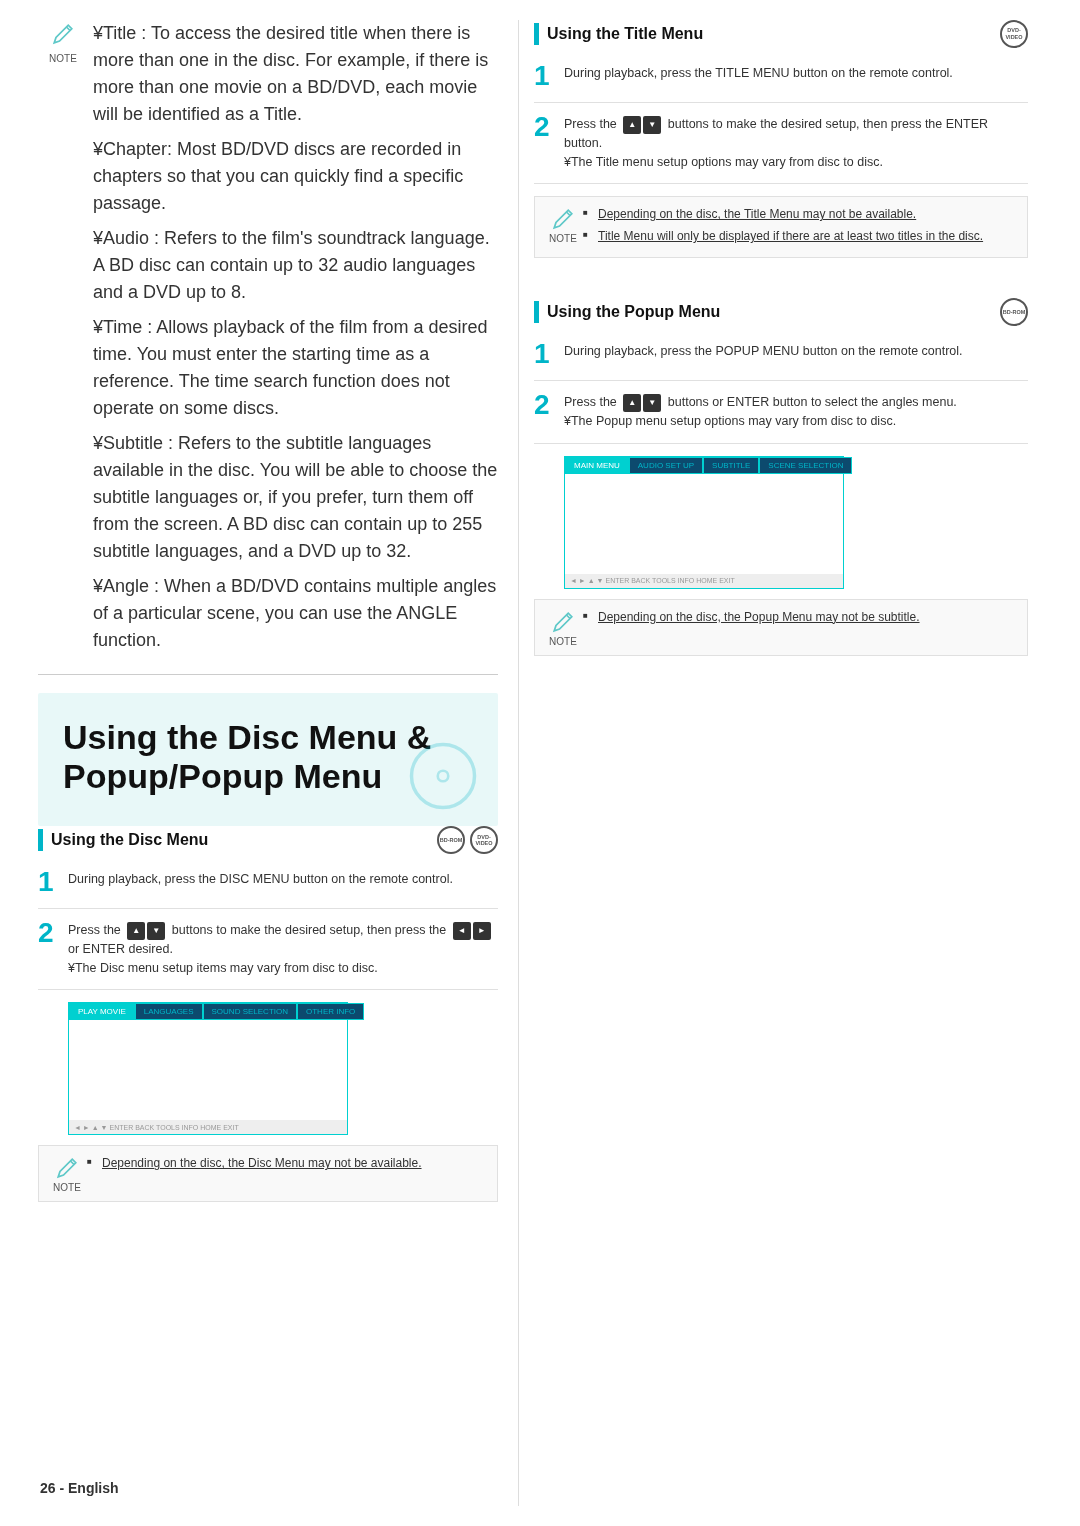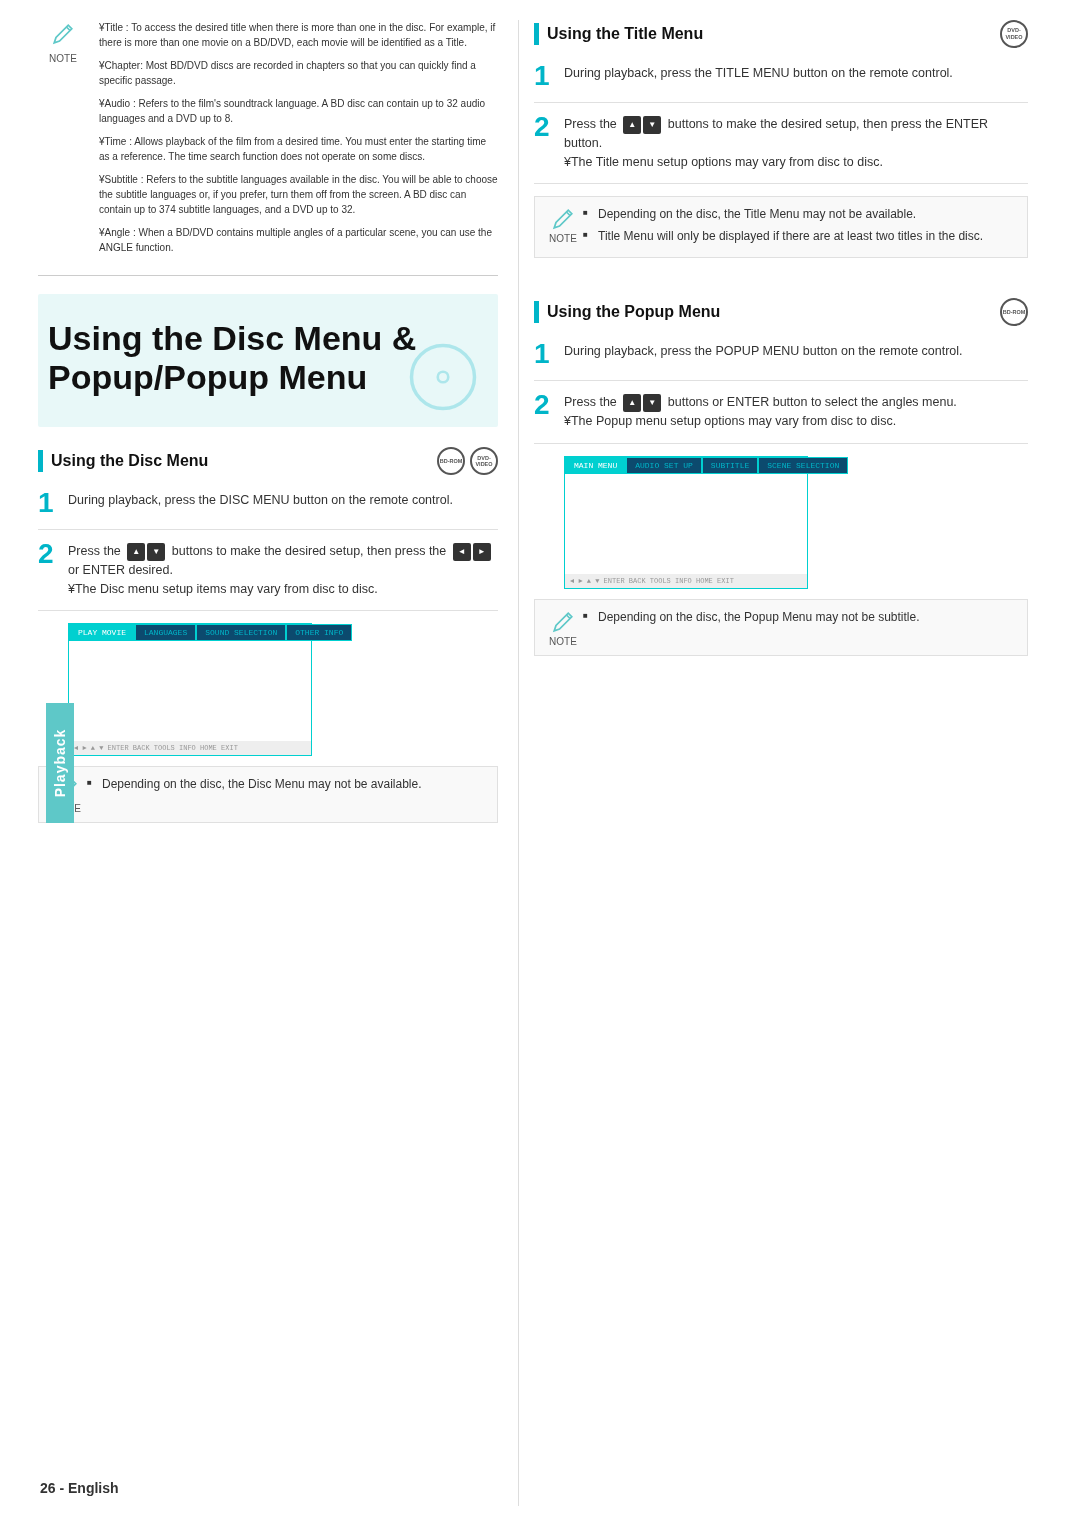--- a/index.html
+++ b/index.html
@@ -77,32 +77,30 @@
       color: #555;
       margin-top: 2px;
     }
 
     .note-content {
       flex: 1;
       padding-left: 5px;
     }
 
     .note-content p {
-      font-size: 10px;
+      font-size: 18px;
       line-height: 1.5;
       margin-bottom: 8px;
       color: #333;
-      margin-left: 6px;
     }
 
     
     .big-heading-box {
       background: #e8f8f8;
-      padding: 25px 25px 30px 10px;
-      margin-bottom: 20px;
+      padding: 25px 25px 30px 25px;
       position: relative;
       border-radius: 2px;
     }
 
     .big-heading-box h1 {
       font-size: 34px;
       font-weight: 900;
       line-height: 1.15;
       color: #111;
     }
@@ -208,20 +206,21 @@
     .inline-note .note-content-sm {
       flex: 1;
       font-size: 12px;
       line-height: 1.5;
       color: #333;
     }
 
     .inline-note .note-content-sm ul {
       list-style: none;
       padding: 0;
+      text-decoration: underline;
     }
 
     .inline-note .note-content-sm ul li {
       padding-left: 15px;
       position: relative;
       margin-bottom: 4px;
     }
 
     .inline-note .note-content-sm ul li::before {
       content: "■";
@@ -229,23 +228,22 @@
       position: absolute;
       left: 0;
       top: 2px;
       color: #333;
     }
 
     
     .disc-menu-mockup {
       border: 1px solid #00d0d0;
       margin: 10px 0 10px 30px;
-      width: 244px;
+      width: 280px;
       background: #fff;
-      font-family: Liberation Mono, monospace;
     }
 
     .disc-menu-tabs {
       display: flex;
       background: #f0f0f0;
     }
 
     .disc-menu-tab {
       font-size: 8px;
       padding: 3px 8px;
@@ -335,21 +333,21 @@
               <path d="M20 8L24 12" stroke="#5ec8c8" stroke-width="2"></path>
             </svg>
           </div>
           <span class="note-label">NOTE</span>
         </div>
         <div class="note-content">
           <p>¥Title : To access the desired title when there is more than one in the disc. For example, if there is more than one movie on a BD/DVD, each movie will be identified as a Title.</p>
           <p>¥Chapter: Most BD/DVD discs are recorded in chapters so that you can quickly find a specific passage.</p>
           <p>¥Audio : Refers to the film's soundtrack language. A BD disc can contain up to 32 audio languages and a DVD up to 8.</p>
           <p>¥Time : Allows playback of the film from a desired time. You must enter the starting time as a reference. The time search function does not operate on some discs.</p>
-          <p>¥Subtitle : Refers to the subtitle languages available in the disc. You will be able to choose the subtitle languages or, if you prefer, turn them off from the screen. A BD disc can contain up to 374 subtitle languages, and a DVD up to 32.</p>
+          <p>¥Subtitle : Refers to the subtitle languages available in the disc. You will be able to choose the subtitle languages or, if you prefer, turn them off from the screen. A BD disc can contain up to 255 subtitle languages, and a DVD up to 32.</p>
           <p>¥Angle : When a BD/DVD contains multiple angles of a particular scene, you can use the ANGLE function.</p>
         </div>
       </div>
 
       <div class="big-heading-box">
         <h1>
           <span>Using the Disc Menu &amp;</span><br>
           <span>Popup/Popup Menu</span>
         </h1>
 

